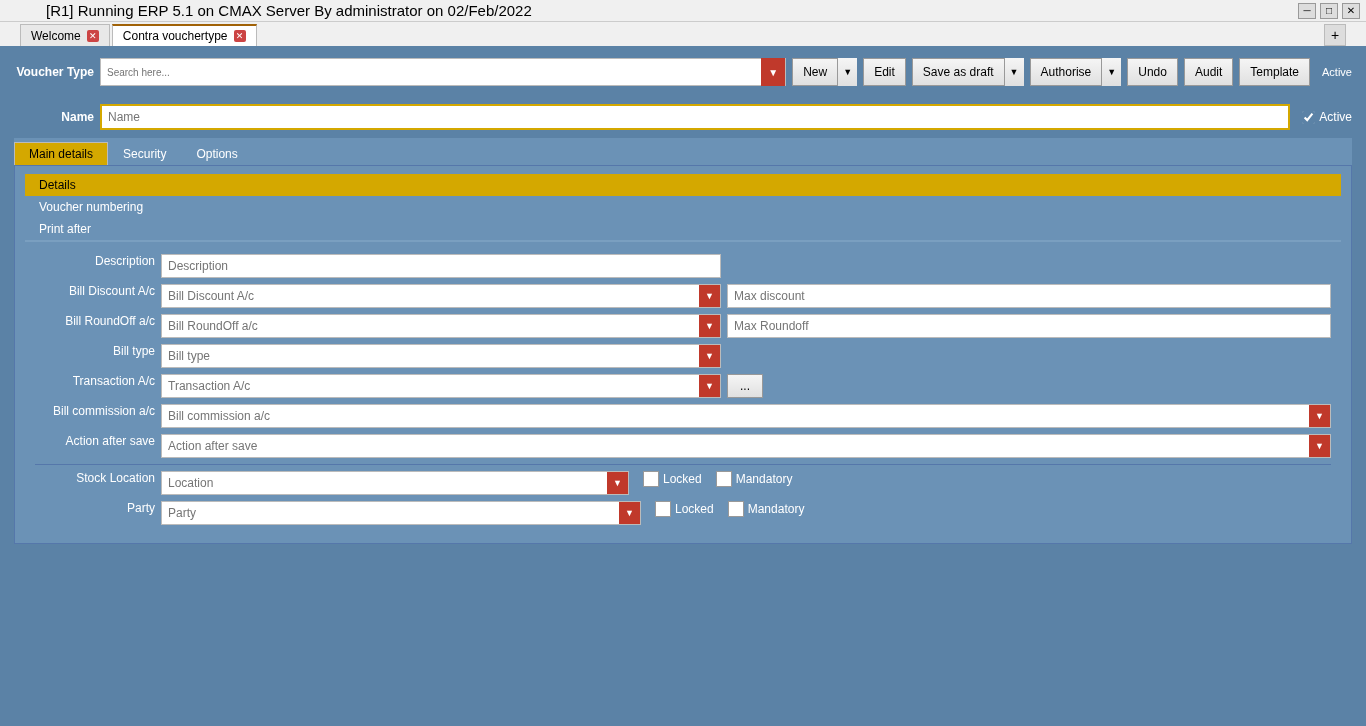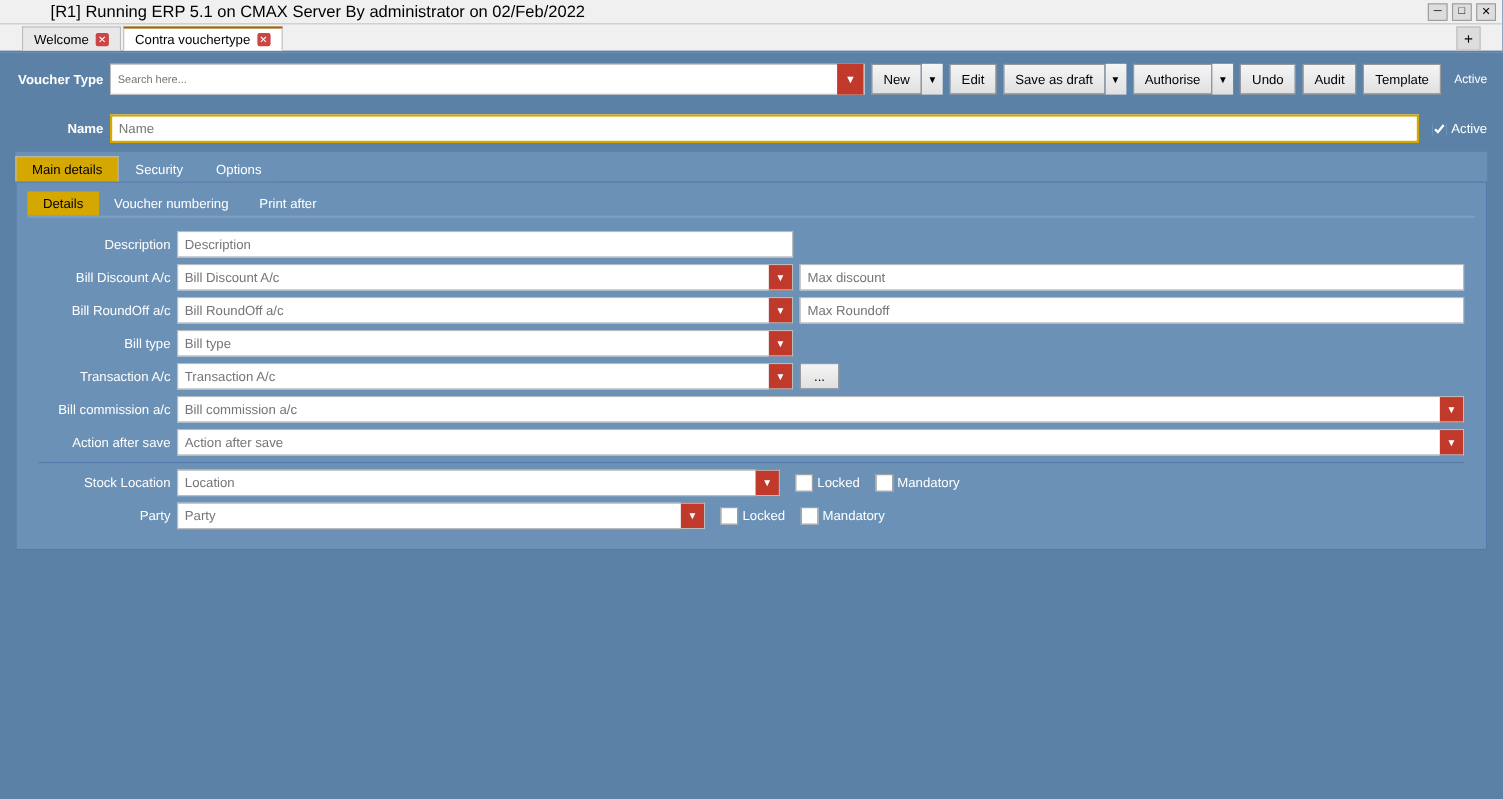--- a/index.html
+++ b/index.html
@@ -154,38 +154,39 @@
       border: 1px solid #5577aa;
       padding: 8px 10px;
     }
 
     
     .sub-tabs {
       display: flex;
       gap: 0;
       margin-bottom: 8px;
       border-bottom: 2px solid #7a9fc0;
+      flex-direction: column;
     }
     .sub-tab {
       padding: 4px 14px;
       cursor: pointer;
       color: #fff;
       font-size: 12px;
       background: transparent;
     }
     .sub-tab.active {
       background: #d4a800;
       color: #000;
     }
 
     
     .form-section { padding: 4px 10px; }
     .field-row {
       display: flex;
-      align-items: center;
+      align-items: flex-start;
       margin-bottom: 6px;
       gap: 6px;
     }
     .field-label {
       color: #fff;
       min-width: 120px;
       text-align: right;
       font-size: 12px;
     }
     .field-input {
@@ -376,21 +377,21 @@
         <div class="field-combo" style="flex:1;">
           <input type="text" placeholder="Action after save" style="">
           <div class="field-combo-arrow"></div>
         </div>
       </div>
 
       <hr class="divider">
 
       <div class="field-row">
         <span class="field-label">Stock Location</span>
-        <div class="field-combo" style="width:548px;">
+        <div class="field-combo" style="width:468px;">
           <input type="text" placeholder="Location" style="">
           <div class="field-combo-arrow"></div>
         </div>
         <div class="check-group" style="margin-left:8px;">
           <div class="check-box"></div>
           <span class="check-label">Locked</span>
         </div>
         <div class="check-group" style="margin-left:8px;">
           <div class="check-box"></div>
           <span class="check-label">Mandatory</span>

